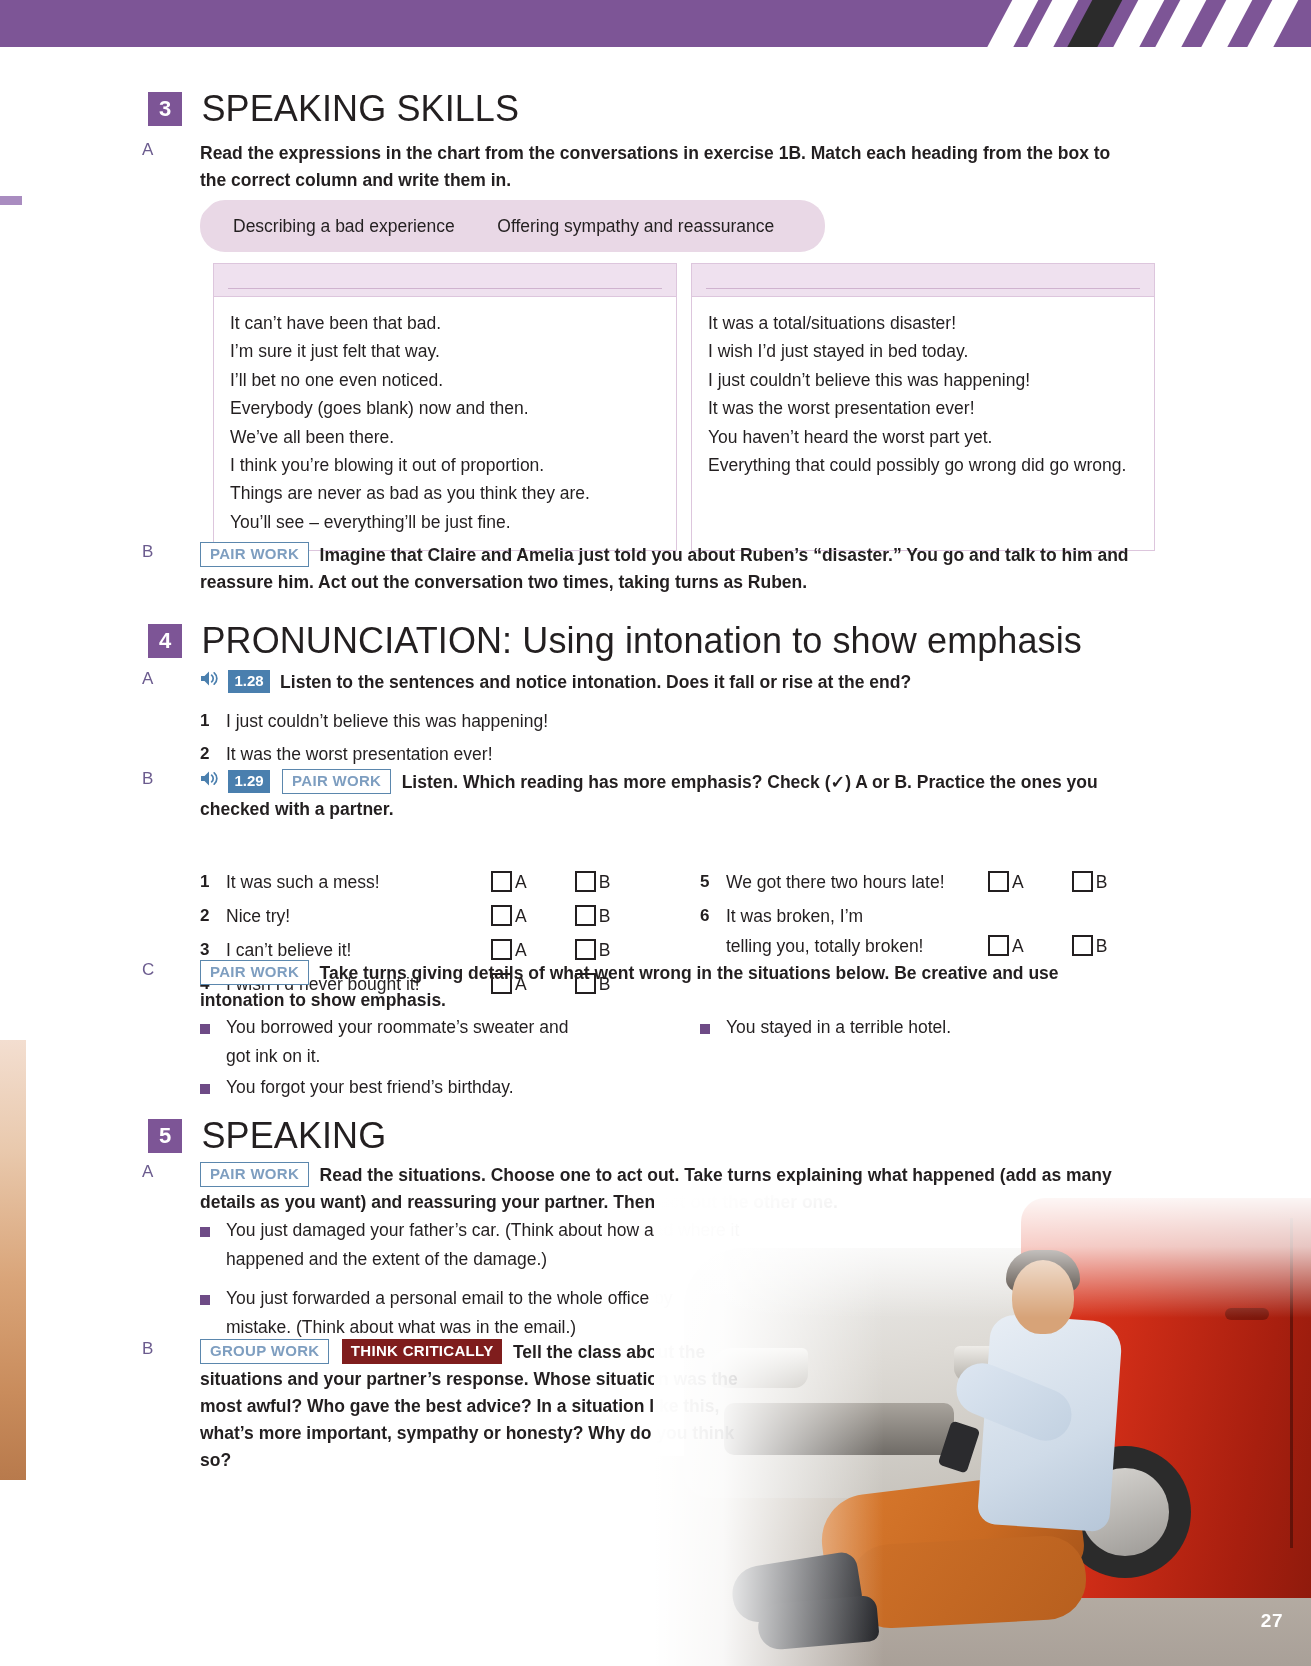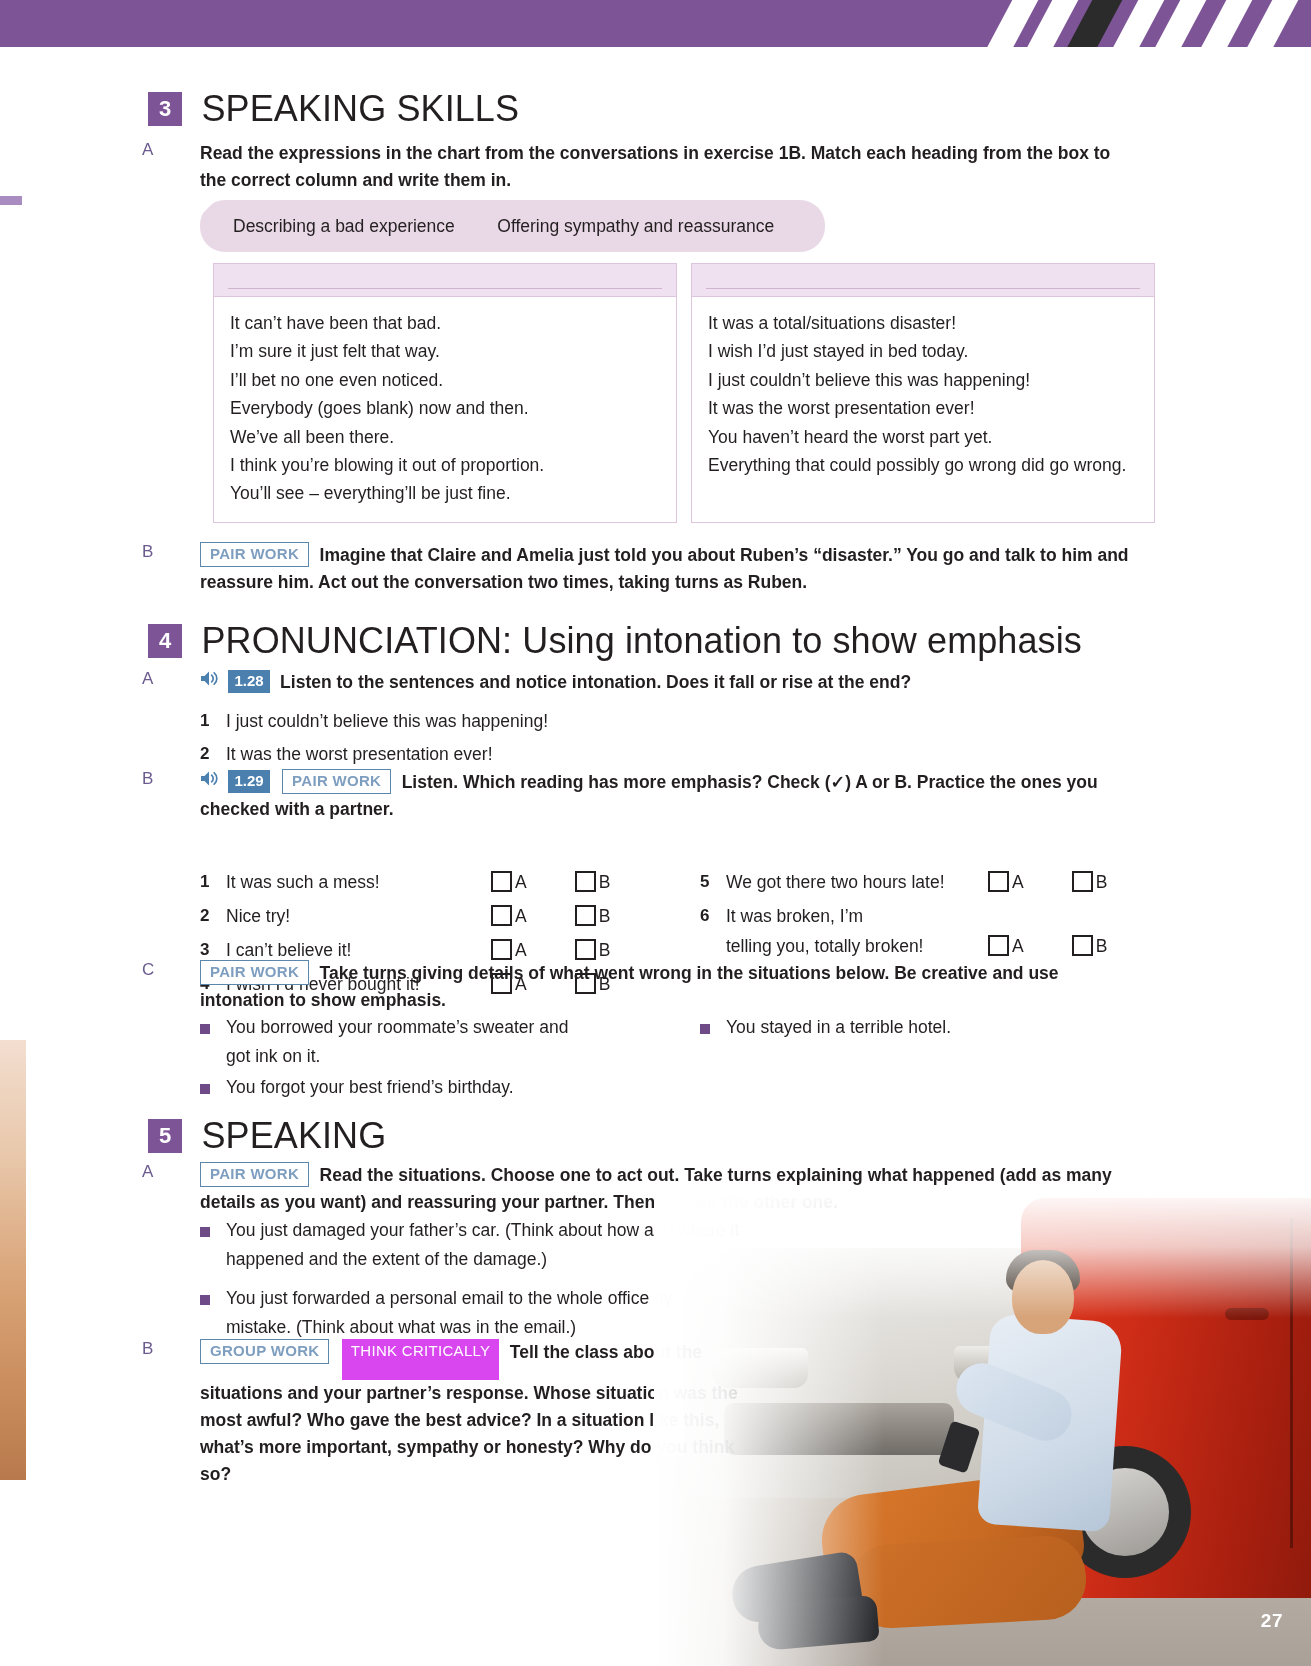--- a/index.html
+++ b/index.html
@@ -89,23 +89,23 @@
     color: #7e9ec0;
     font-size: 15px; font-weight: bold;
     padding: 2px 9px 3px 9px;
     letter-spacing: .3px;
     line-height: 18px;
     vertical-align: 2px;
     background: #fff;
   }
   .badge-solid {
     display: inline-block;
-    background: #d946ef; color: #fff;
-    font-size: 15px; font-weight: normal;
-    padding: 3px 9px 20px 9px;
+    background: #7f1d1d; color: #fff;
+    font-size: 15px; font-weight: bold;
+    padding: 3px 9px 4px 9px;
     letter-spacing: .3px;
     line-height: 18px;
     vertical-align: 2px;
   }
   .audio-badge {
     display: inline-block;
     background: #4a7fae; color: #fff;
     font-size: 15px; font-weight: bold;
     padding: 2px 6px 3px 6px;
     line-height: 18px;
@@ -386,20 +386,21 @@
   <div id="chart-wrap" style="position:absolute;left:200px;top:216px;padding-left:13px;">
     <div class="chart-col" id="chart-col-left">
       <div class="col-head"></div>
       <div class="col-body">
         <div class="expr">It can’t have been that bad.</div>
         <div class="expr">I’m sure it just felt that way.</div>
         <div class="expr">I’ll bet no one even noticed.</div>
         <div class="expr">Everybody (goes blank) now and then.</div>
         <div class="expr">We’ve all been there.</div>
         <div class="expr">I think you’re blowing it out of proportion.</div>
+        <div class="expr">Things are never as bad as you think they are.</div>
         <div class="expr">You’ll see – everything’ll be just fine.</div>
       </div>
     </div>
     <div class="chart-col" id="chart-col-right">
       <div class="col-head"></div>
       <div class="col-body">
         <div class="expr">It was a total/situations disaster!</div>
         <div class="expr">I wish I’d just stayed in bed today.</div>
         <div class="expr">I just couldn’t believe this was happening!</div>
         <div class="expr">It was the worst presentation ever!</div>

